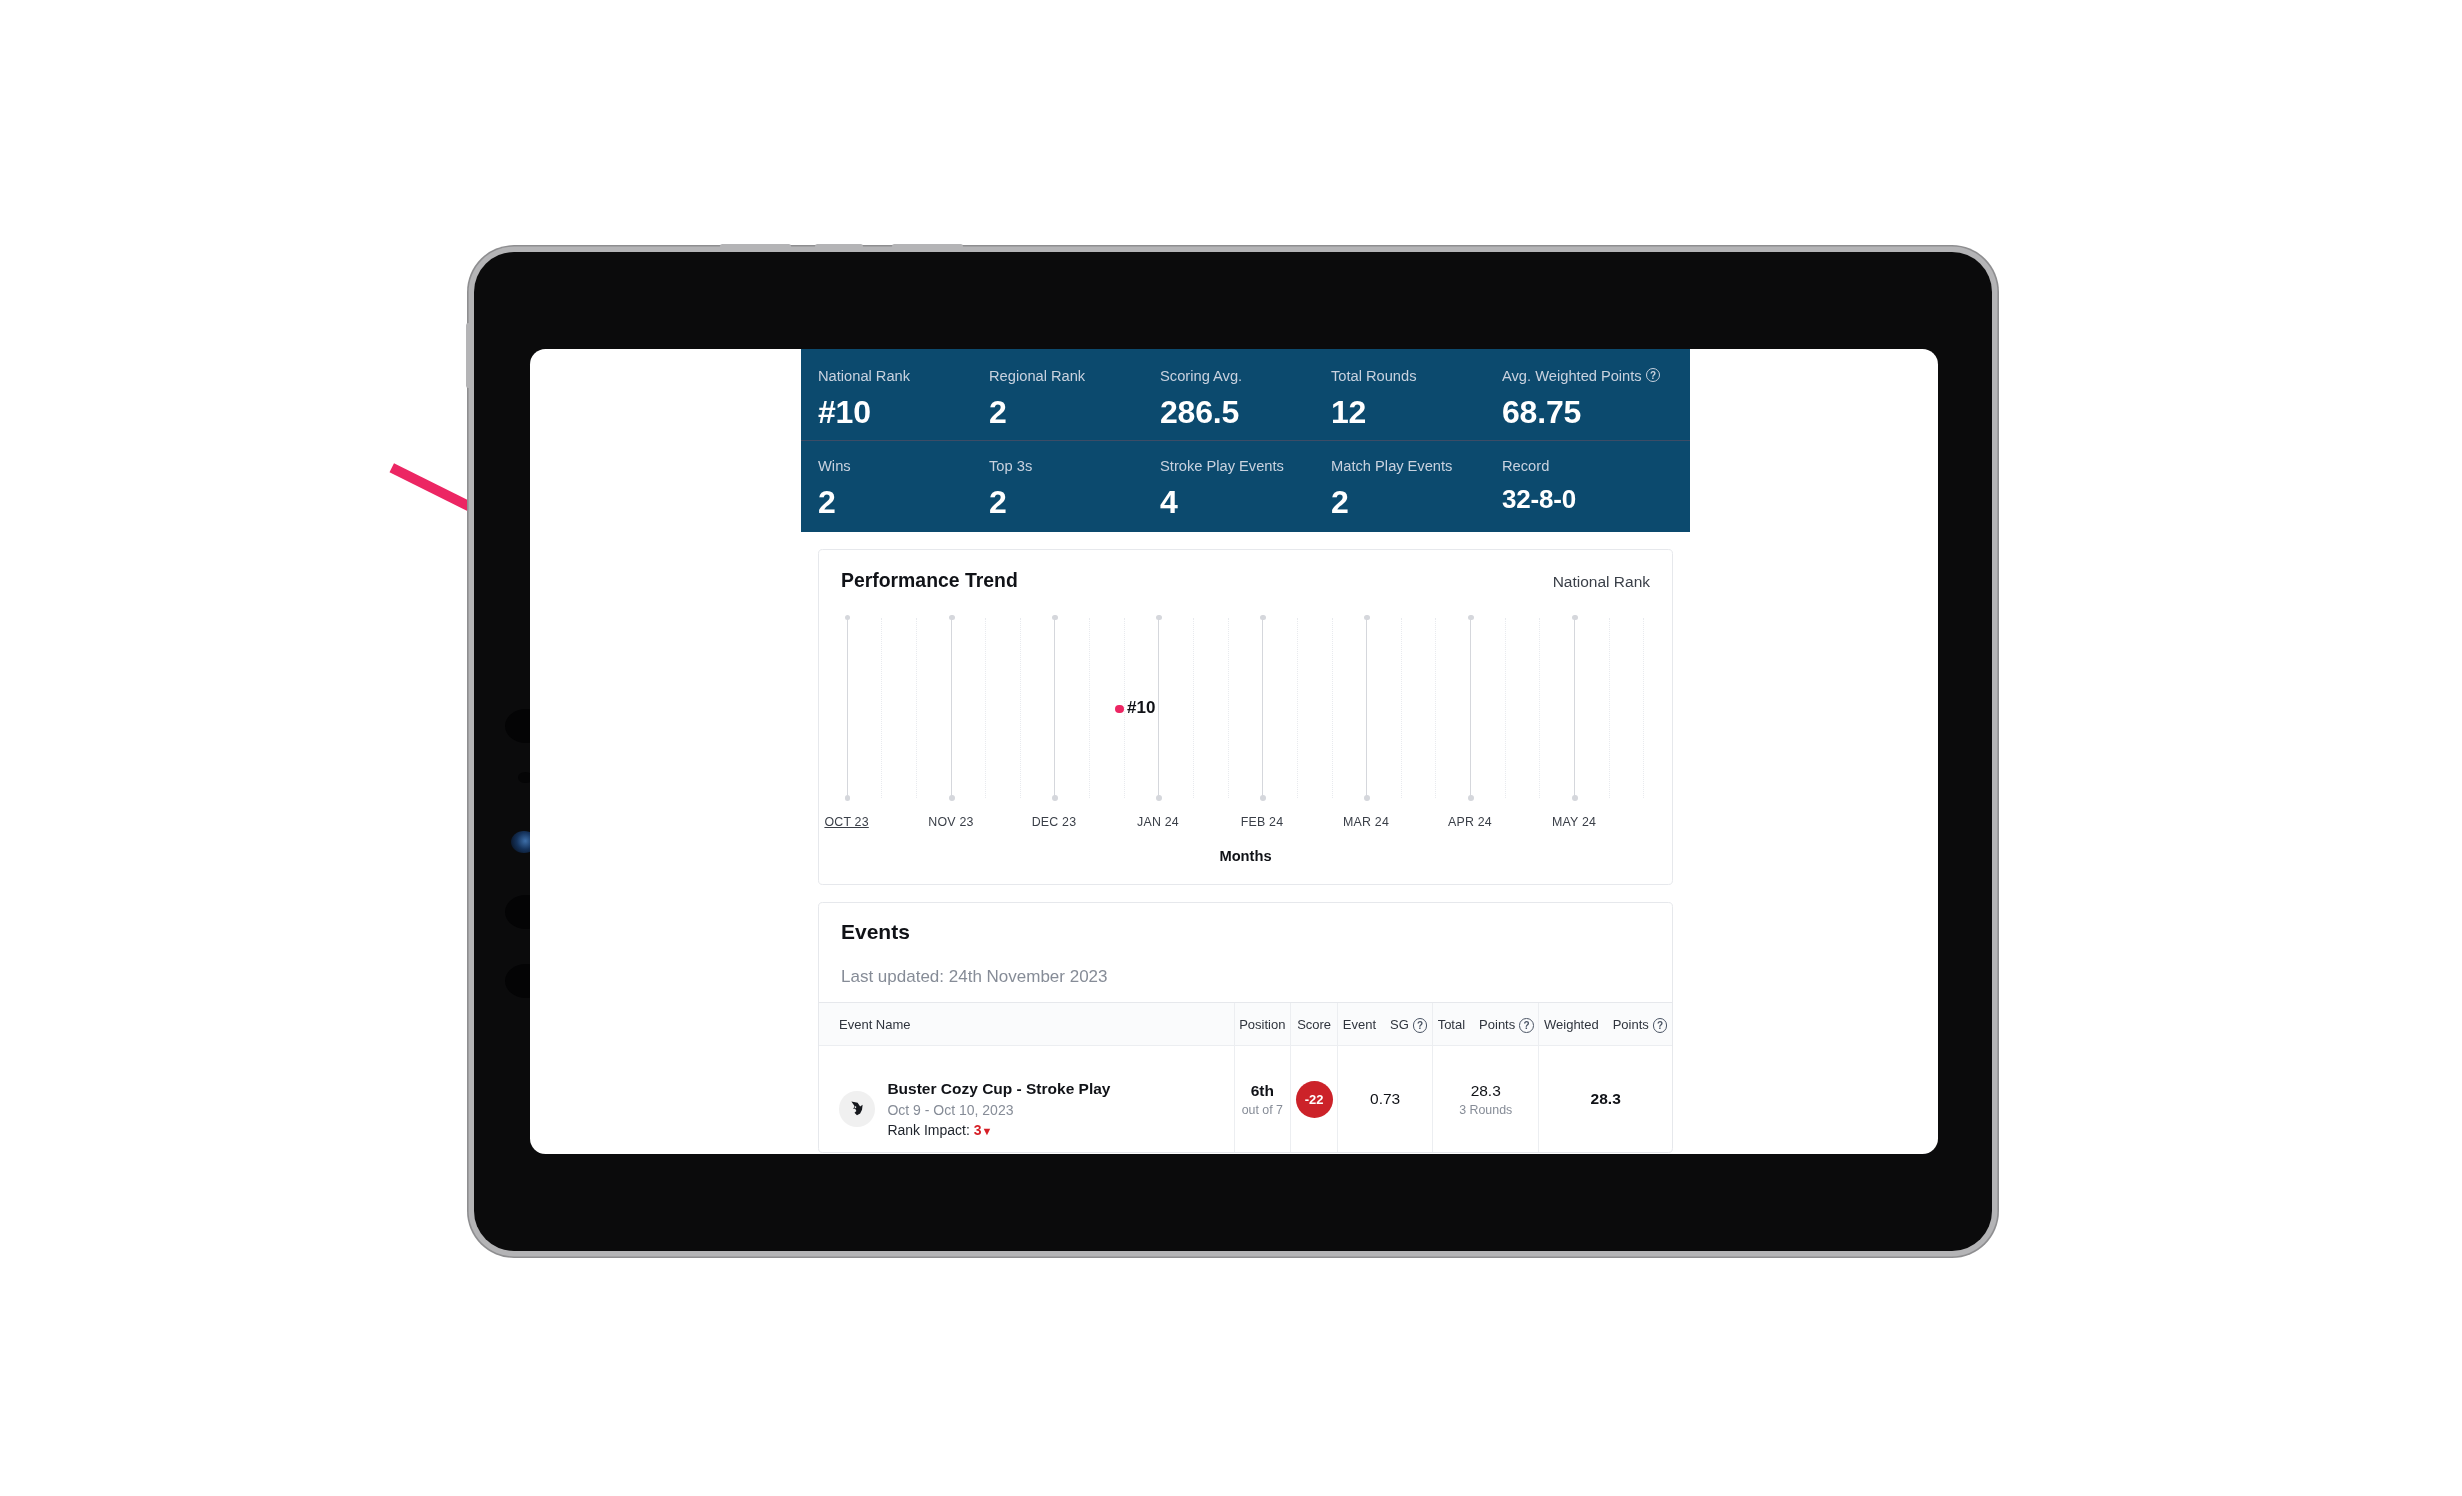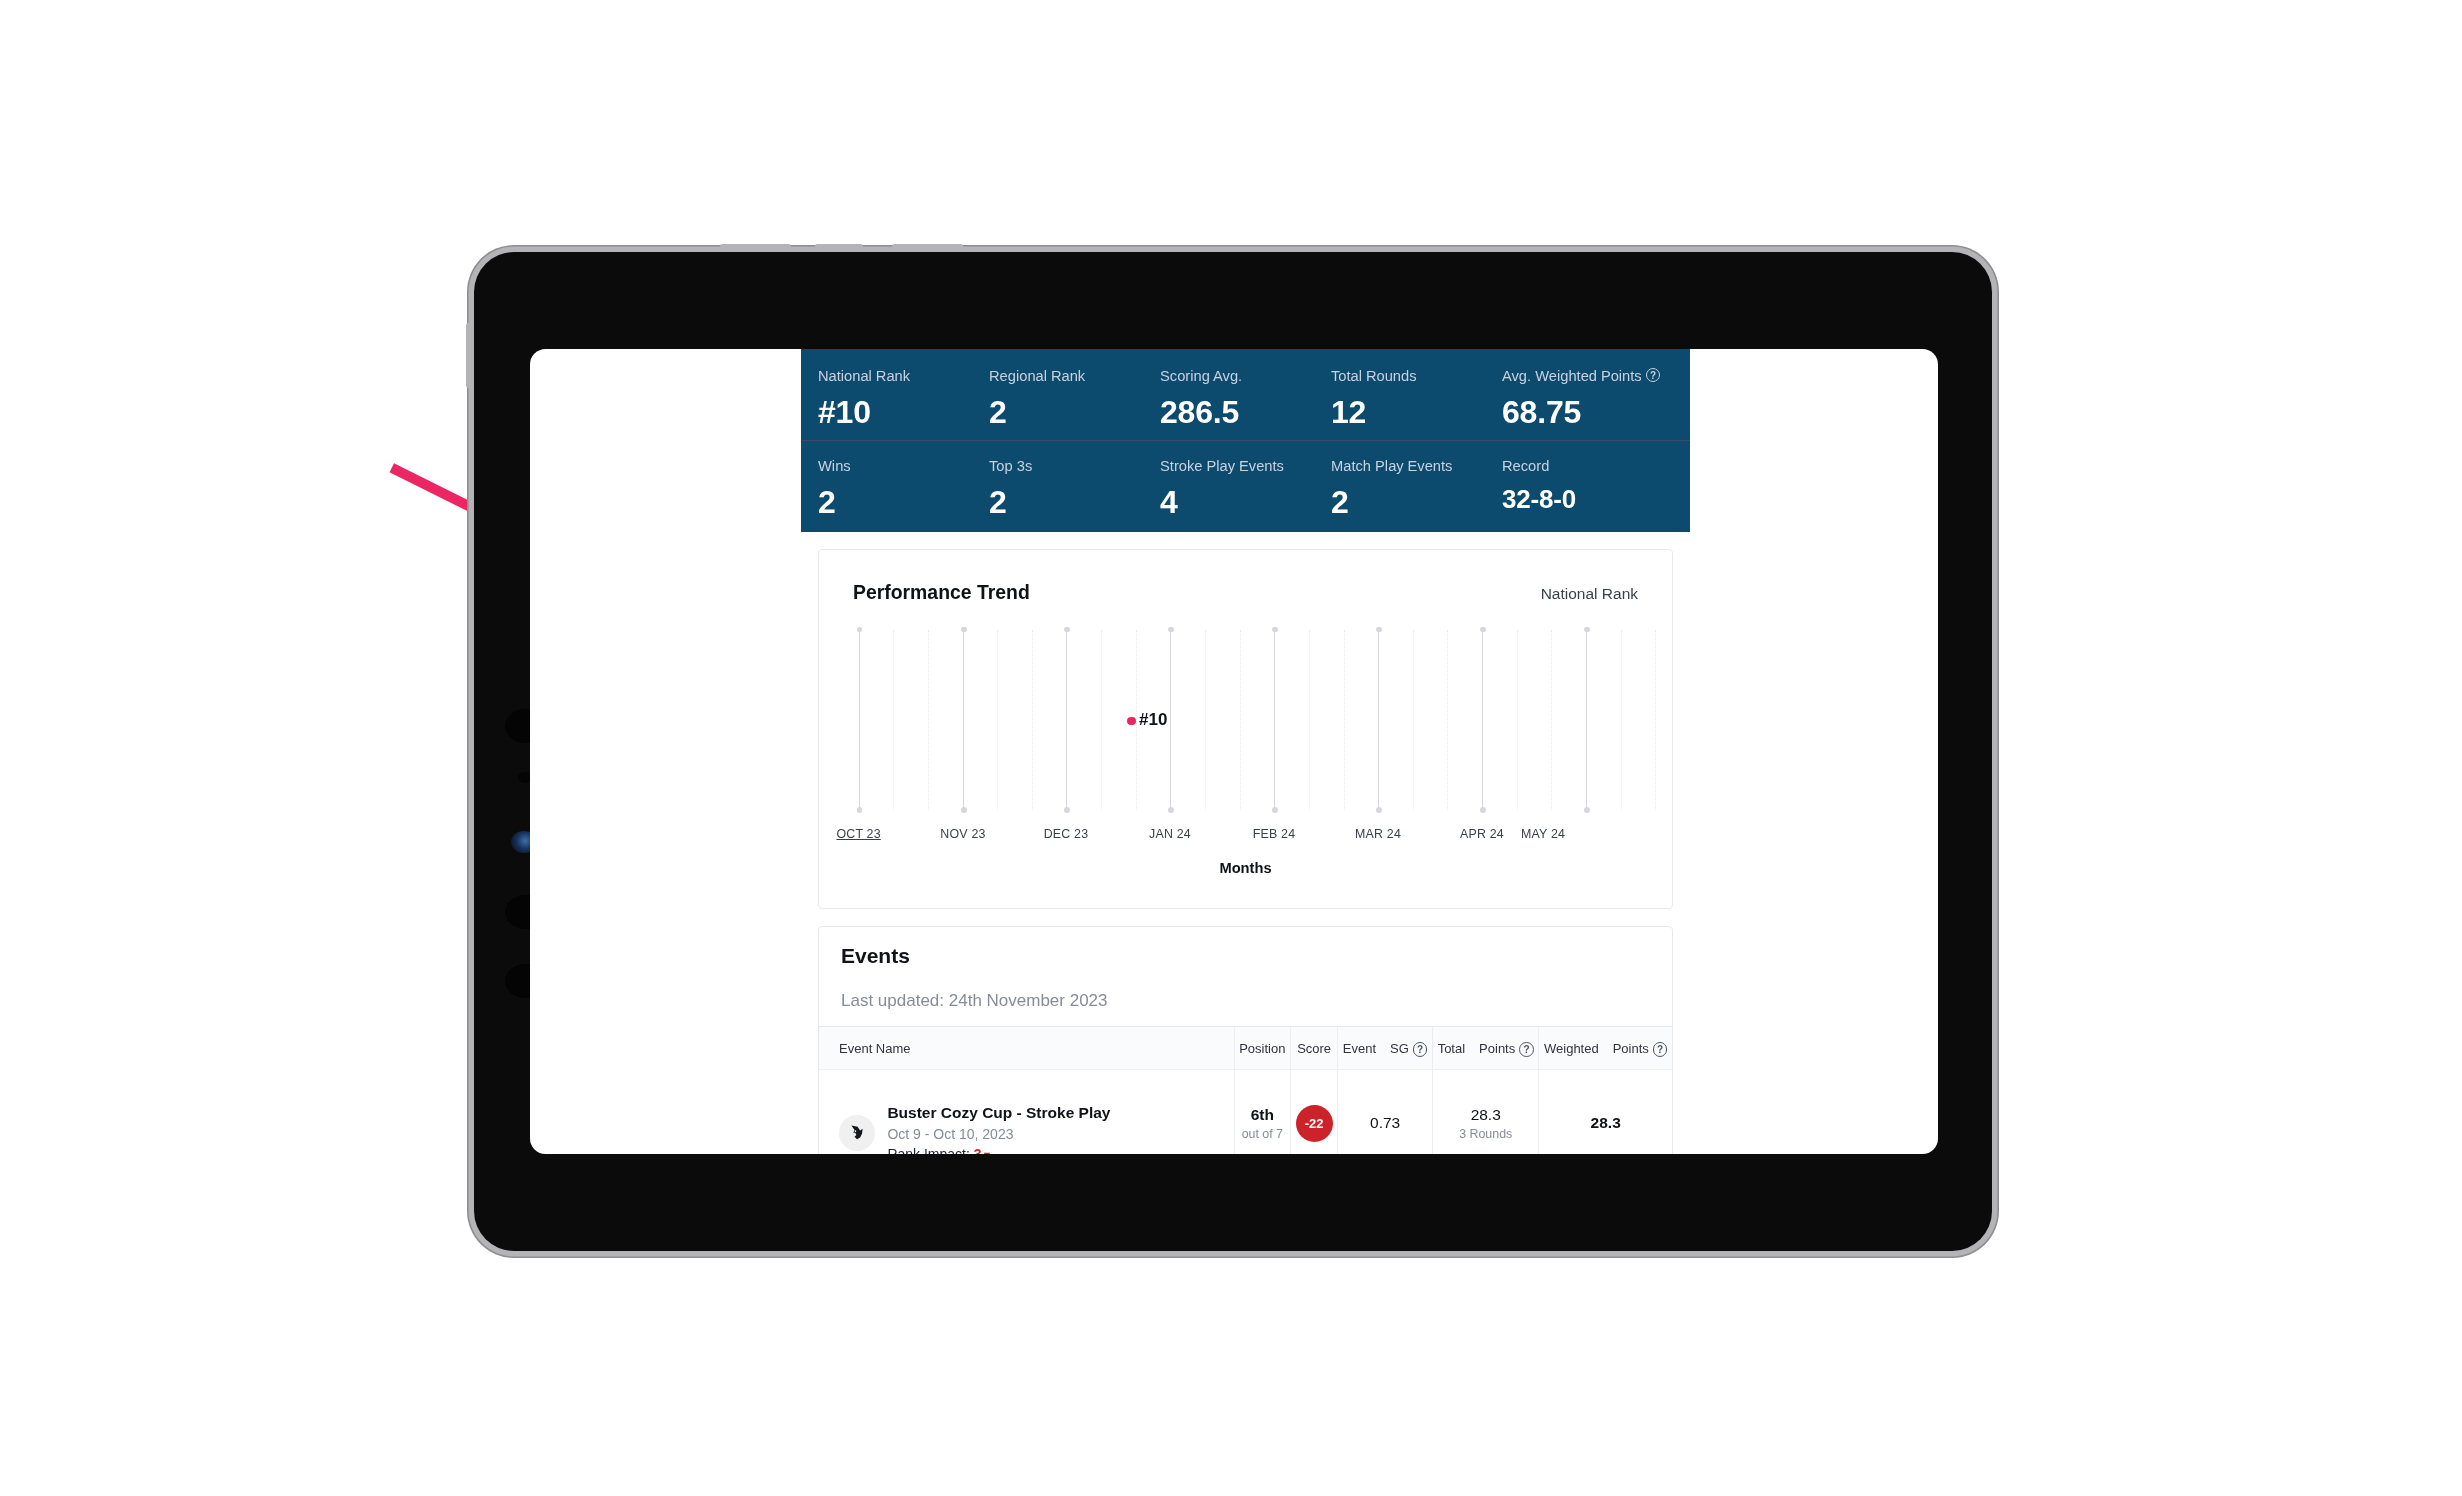--- a/index.html
+++ b/index.html
@@ -81,21 +81,21 @@
   }
   .qmark.dark { border-color: #4a5464; color: #4a5464; }
 
   
   .card {
     background: #fff; border: 0.8px solid #e6e8ec; border-radius: 4.6px;
     margin: 17px 17px 0 17px; width: 855px;
   }
 
   
-  #chart-card { padding: 12px; }
+  #chart-card { padding: 0; }
   #chart-head {
     display: flex; justify-content: space-between; align-items: baseline;
     padding: 18.6px 22px 0 22px;
   }
   #chart-title { font-size: 19.4px; font-weight: 700; color: #101217; }
   #chart-series-label { font-size: 15.5px; color: #3a3f48; }
   #plot { position: relative; height: 180px; margin: 26px 23px 0 23px; }
   .gridline { position: absolute; top: 0; bottom: 0; width: 0; }
   .gridline.major { border-left: 1.1px solid #d5d7dc; }
   .gridline.major::before {
@@ -310,21 +310,21 @@
               <div class="gridline minor" style="left: 490px;"></div>
               <div class="gridline major" style="left: 524px;"></div>
               <div class="xtick" style="left: 524px;">MAR 24</div>
               <div class="gridline minor" style="left: 559px;"></div>
               <div class="gridline minor" style="left: 593px;"></div>
               <div class="gridline major" style="left: 628px;"></div>
               <div class="xtick" style="left: 628px;">APR 24</div>
               <div class="gridline minor" style="left: 663px;"></div>
               <div class="gridline minor" style="left: 697px;"></div>
               <div class="gridline major" style="left: 732px;"></div>
-              <div class="xtick" style="left: 689px;">MAY 24</div>
+              <div class="xtick" style="left: 732px;">MAY 24</div>
               <div class="gridline minor" style="left: 767px;"></div>
               <div class="gridline minor" style="left: 801px;"></div>
               <div id="datapoint" style="left: 273px; top: 87px;"></div>
               <div id="datapoint-label" style="left: 285px; top: 80px;">#10</div>
             </div>
           <div id="xaxis-title">Months</div>
         </div>
 
         <div class="card" id="events-card">
           <div id="events-head">

